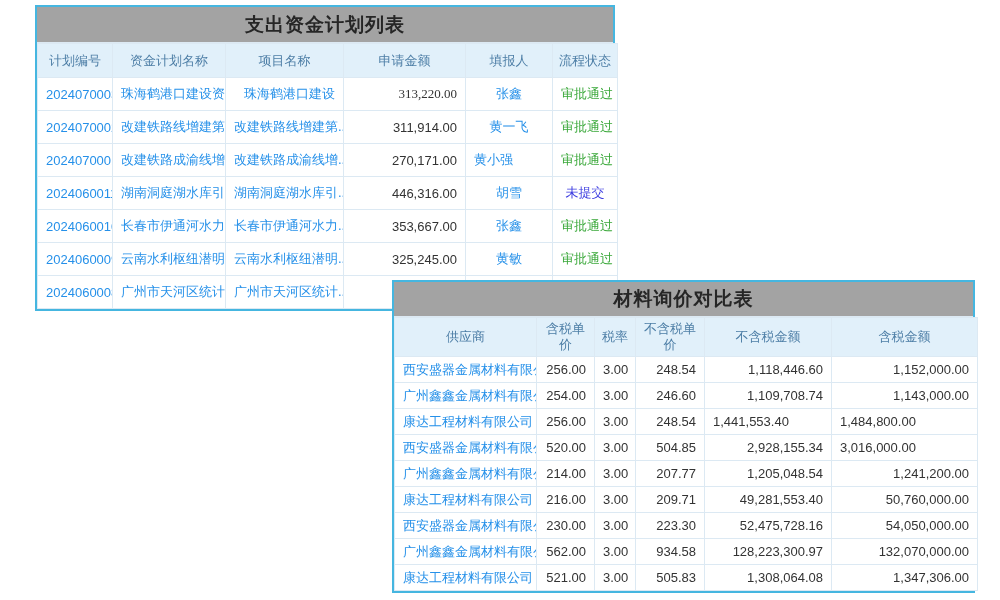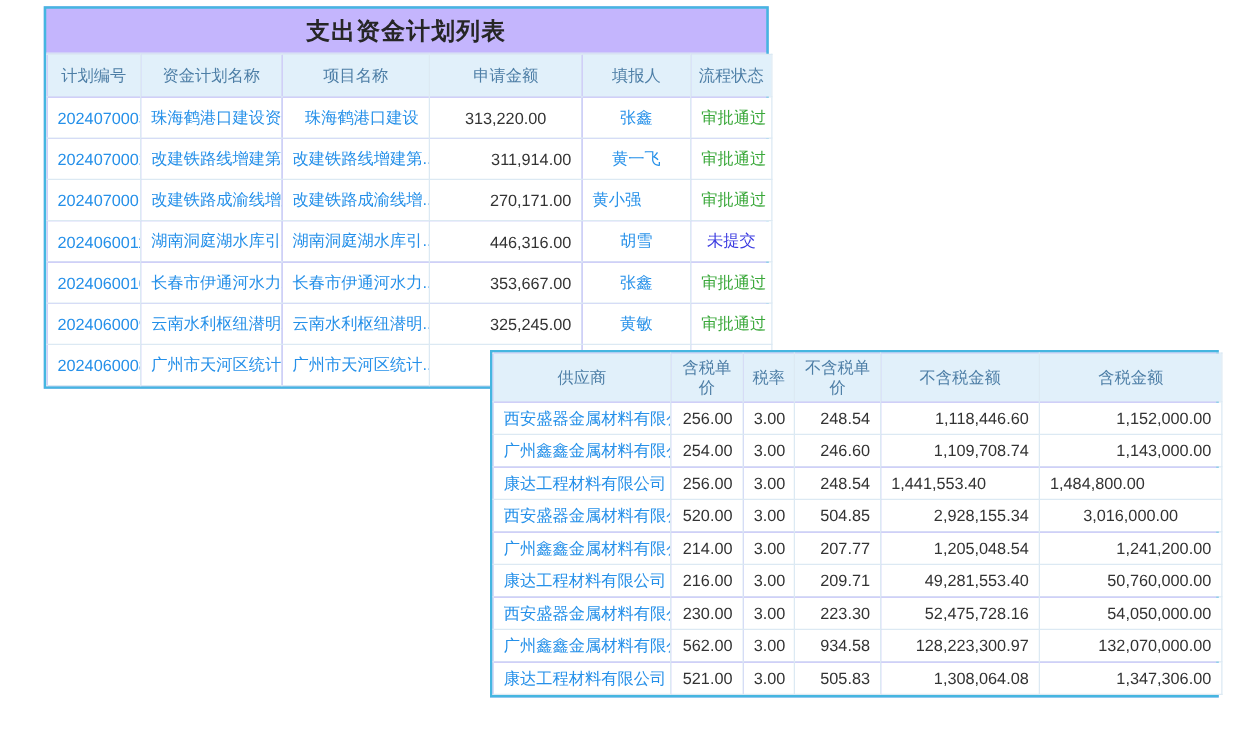--- a/index.html
+++ b/index.html
@@ -5,21 +5,21 @@
   * { margin:0; padding:0; box-sizing:border-box; }
   html,body { width:1000px; height:600px; }
   body {
     position:relative;
     background:#ffffff;
     font-family:"Liberation Sans","DejaVu Sans",sans-serif;
     overflow:hidden;
   }
   .card {
     position:absolute;
-    background:#c4b5fd;
+    background:#a3a3a3;
     border:2px solid var(--outer_border,#45b6e0);
   }
   #card1 { left:35px; top:5px;  width:580px; }
   #card2 { left:392px; top:280px; width:583px; }
   .card-title {
     display:flex; align-items:center; justify-content:center;
     font-weight:bold; font-size:19px;
     color:var(--title_text,#262626);
     letter-spacing:1px;
     border-bottom:1px solid var(--inner_border,#dce9f3);
@@ -73,21 +73,21 @@
           <th>申请金额</th>
           <th>填报人</th>
           <th>流程状态</th>
         </tr>
       </thead>
     <tbody>
         <tr>
           <td class="type-link" style="text-align: center;">2024070003</td>
           <td class="type-link" style="text-align: left;">珠海鹤港口建设资金...</td>
           <td class="type-link" style="text-align: right;">珠海鹤港口建设</td>
-          <td class="type-text" style="text-align: center;">313,220.00</td>
+          <td class="type-text" style="text-align: right; font-family: Liberation Serif, serif;">313,220.00</td>
           <td class="type-name type-link" style="text-align: center;">张鑫</td>
           <td class="type-status st-approved" style="text-align: center;">审批通过</td>
         </tr>
         <tr>
           <td class="type-link" style="text-align: center;">2024070002</td>
           <td class="type-link" style="text-align: left;">改建铁路线增建第二...</td>
           <td class="type-link" style="text-align: left;">改建铁路线增建第...</td>
           <td class="type-text" style="text-align: right;">311,914.00</td>
           <td class="type-name type-link" style="text-align: center;">黄一飞</td>
           <td class="type-status st-approved" style="text-align: center;">审批通过</td>
@@ -130,20 +130,21 @@
           <td class="type-link" style="text-align: left;">广州市天河区统计...</td>
           <td class="type-text" style="text-align: right;"></td>
           <td class="type-name type-link" style="text-align: center;"></td>
           <td class="type-status" style="text-align: center;"></td>
         </tr>
       </tbody>
   </table>
 </section>
 
 <section class="card" id="card2">
+  <div class="card-title">材料询价对比表</div>
   <table>
     <colgroup>
         <col style="width: 142px;">
         <col style="width: 58px;">
         <col style="width: 41px;">
         <col style="width: 69px;">
         <col style="width: 127px;">
         <col style="width: 146px;">
       </colgroup>
     <thead>
@@ -180,21 +181,21 @@
           <td class="type-num" style="text-align: right;">248.54</td>
           <td class="type-num" style="text-align: left;">1,441,553.40</td>
           <td class="type-num" style="">1,484,800.00</td>
         </tr>
         <tr>
           <td class="type-link" style="text-align: right;">西安盛器金属材料有限公司</td>
           <td class="type-num" style="text-align: right;">520.00</td>
           <td class="type-num" style="text-align: right;">3.00</td>
           <td class="type-num" style="text-align: right;">504.85</td>
           <td class="type-num" style="text-align: right; margin-top: 20px;">2,928,155.34</td>
-          <td class="type-num" style="text-align: center;">3,016,000.00</td>
+          <td class="type-num" style="text-align: left;">3,016,000.00</td>
         </tr>
         <tr>
           <td class="type-link" style="text-align: right;">广州鑫鑫金属材料有限公司</td>
           <td class="type-num" style="text-align: right;">214.00</td>
           <td class="type-num" style="text-align: right;">3.00</td>
           <td class="type-num" style="text-align: right;">207.77</td>
           <td class="type-num" style="text-align: right;">1,205,048.54</td>
           <td class="type-num" style="text-align: right;">1,241,200.00</td>
         </tr>
         <tr>

